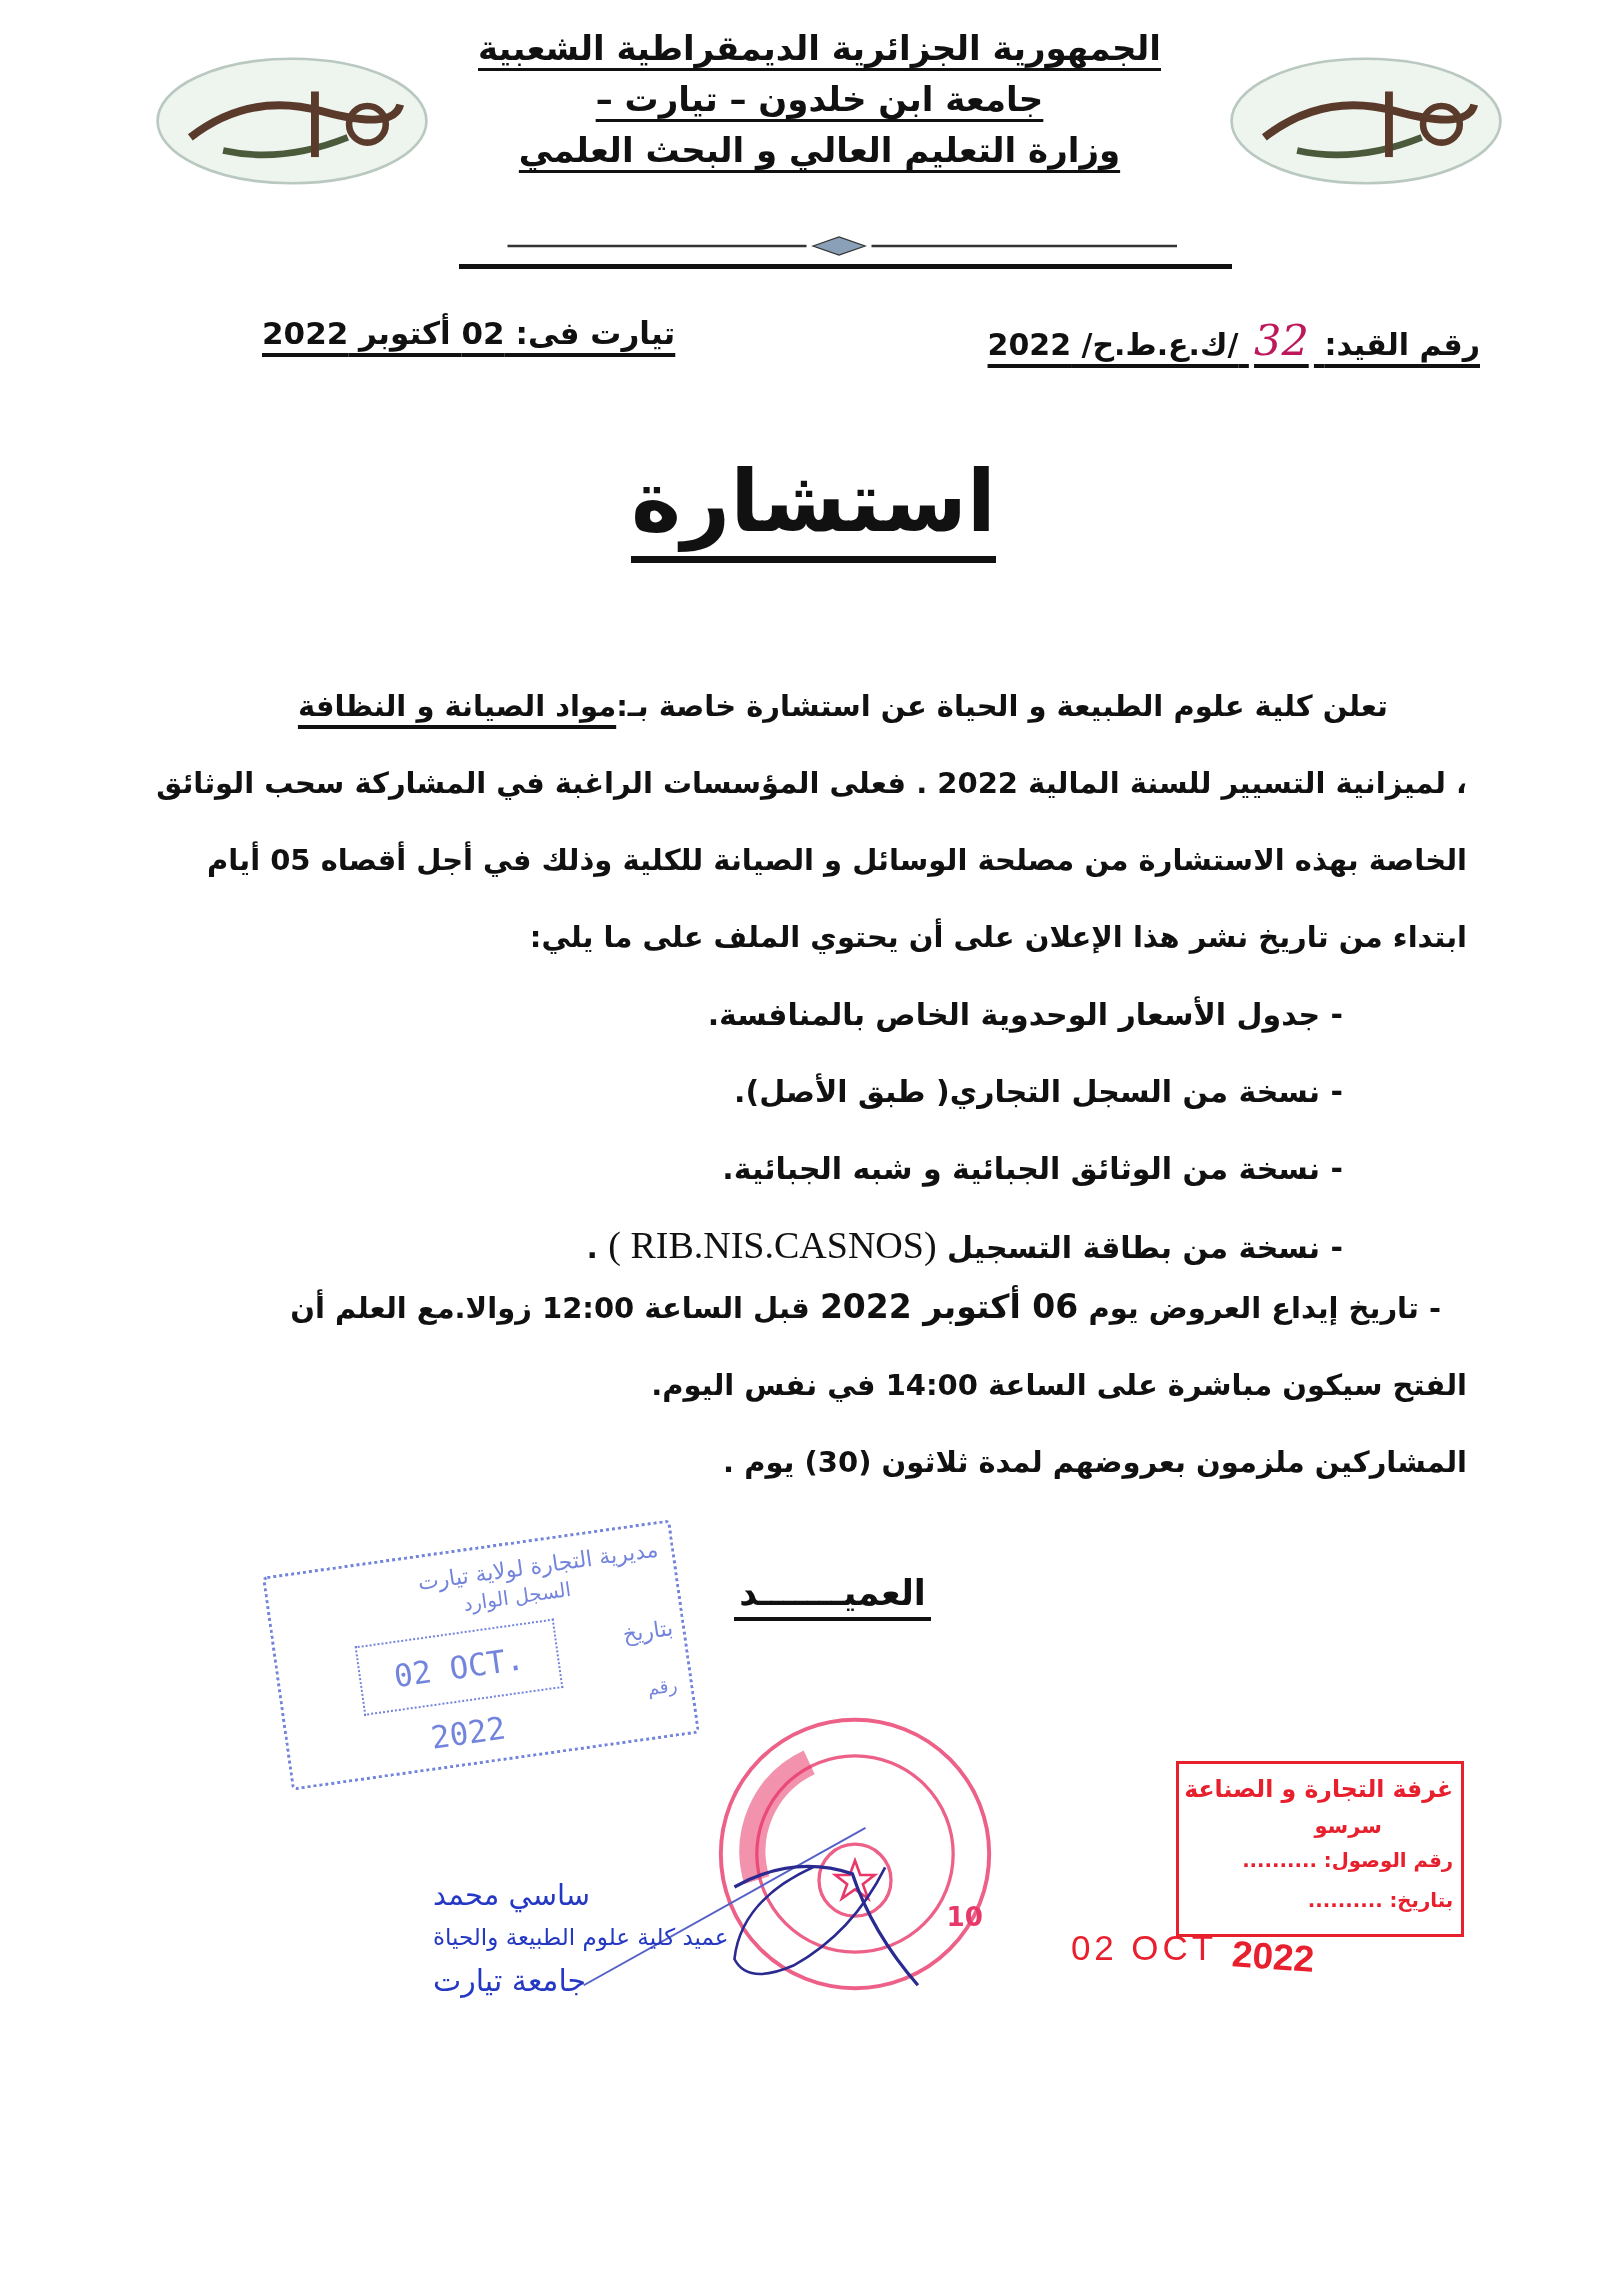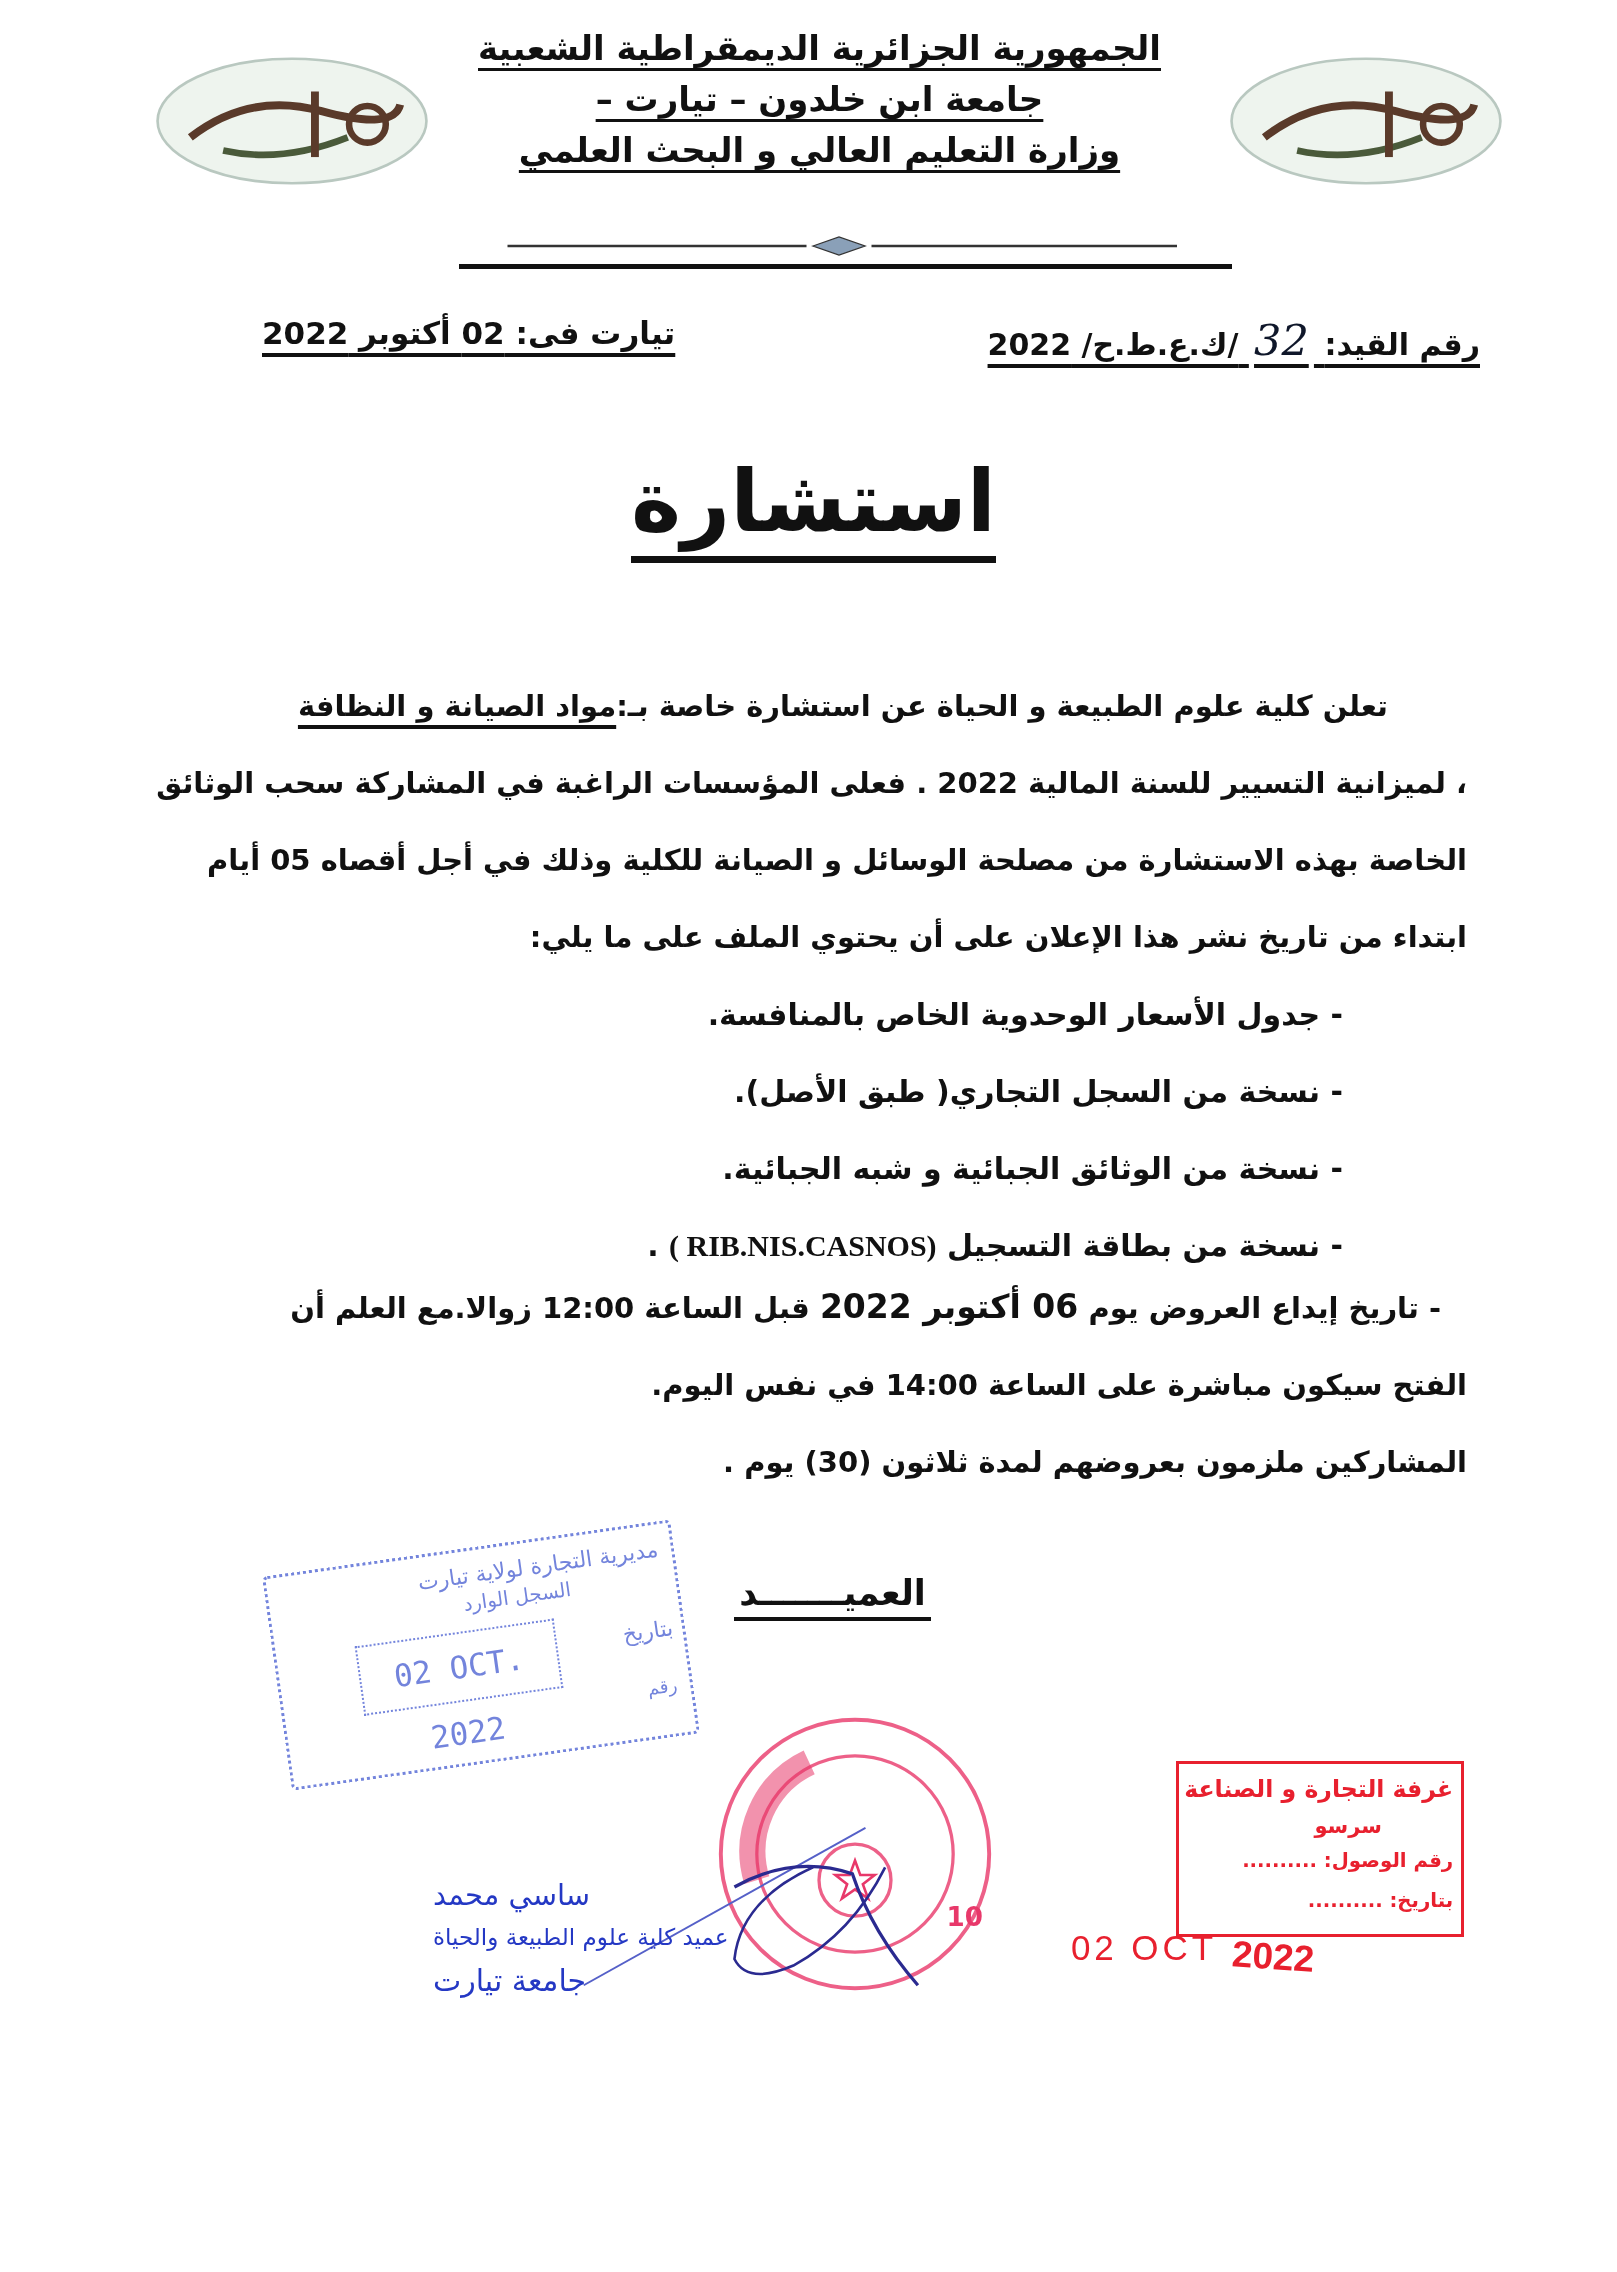--- a/index.html
+++ b/index.html
@@ -13,34 +13,34 @@
   .header { left: 459px; top: 23px; width: 721px; text-align: center; font-weight: bold; }
   .header .hl { font-size: 34px; line-height: 51px; text-decoration: underline; text-decoration-thickness: 3.3px; text-underline-offset: 7.9px; white-space: nowrap; }
   .logo { width: 282px; height: 138px; }
   .logo-left { left: 151px; top: 52px; }
   .logo-right { left: 1225px; top: 52px; }
   .divider { left: 498px; top: 233px; width: 682px; height: 26px; }
   .bigrule { left: 459px; top: 264px; width: 773px; height: 4.6px; background: #111; }
 
   
   .ref { right: 138px; top: 315px; font-size: 30px; font-weight: bold; white-space: nowrap; }
-  .ref .hand { font-family: "DejaVu Serif", serif; font-style: italic; color: #0f172a; font-weight: normal; font-size: 43px; margin: 0 5.2px; }
+  .ref .hand { font-family: "DejaVu Serif", serif; font-style: italic; color: #be185d; font-weight: normal; font-size: 43px; margin: 0 5.2px; }
   .place { left: 262px; top: 315px; font-size: 31px; font-weight: bold; white-space: nowrap; }
 
   
   .title { left: 688px; top: 452px; width: 308px; text-align: center; font-size: 85px; font-weight: bold; }
   .title span { border-bottom: 7.9px solid #111; padding-bottom: 5.2px; }
 
   
   .body { right: 151px; width: 1284px; font-size: 29px; font-weight: bold; line-height: 77px; text-align: justify; }
   .p1 { top: 668px; }
   .p1 .line { display: block; white-space: nowrap; }
   .list { right: 275px; top: 976px; font-size: 30px; font-weight: bold; line-height: 77px; }
   .list div { white-space: nowrap; }
-  .latin { font-family: "Liberation Serif", serif; font-weight: bold; font-size: 30px; }
+  .latin { font-family: "Liberation Serif", serif; font-weight: normal; font-size: 38px; }
   .p2 { top: 1268px; }
   .bold-date { font-weight: bold; }
 
   
   .dean { left: 734px; top: 1573px; font-size: 35px; font-weight: bold; border-bottom: 4.6px solid #111; padding: 0 5.2px 3.9px; letter-spacing: 3.9px; }
 
   
   .stamp-blue { left: 275px; top: 1547px; width: 406px; height: 210px; transform: rotate(-8deg); border: 3.3px dotted #5b6fd6; border-radius: 5.2px; color: #5b6fd6; opacity: .85; }
   .stamp-blue .t1 { position: absolute; right: 13px; top: 11.8px; font-size: 22px; }
   .stamp-blue .t2 { position: absolute; right: 105px; top: 41px; font-size: 19.7px; }

